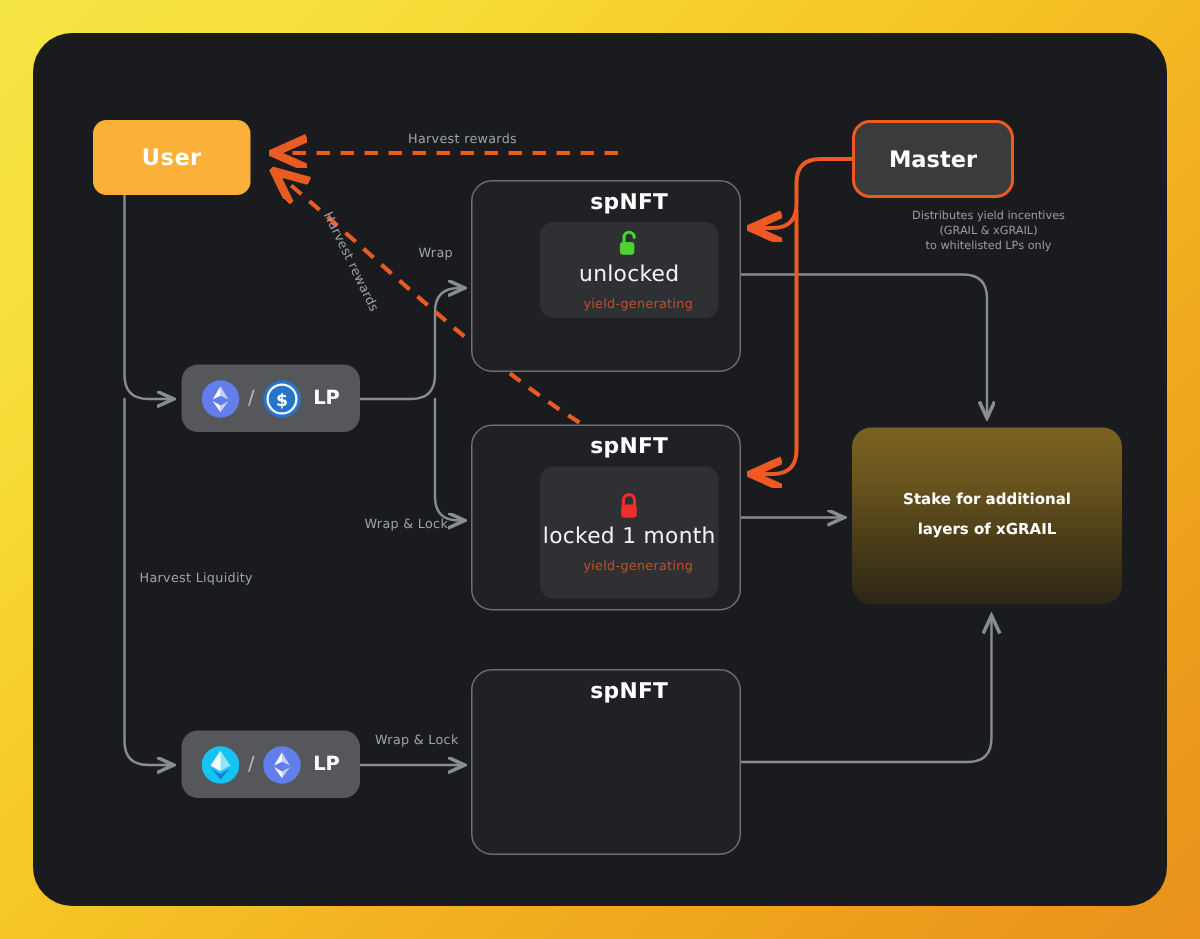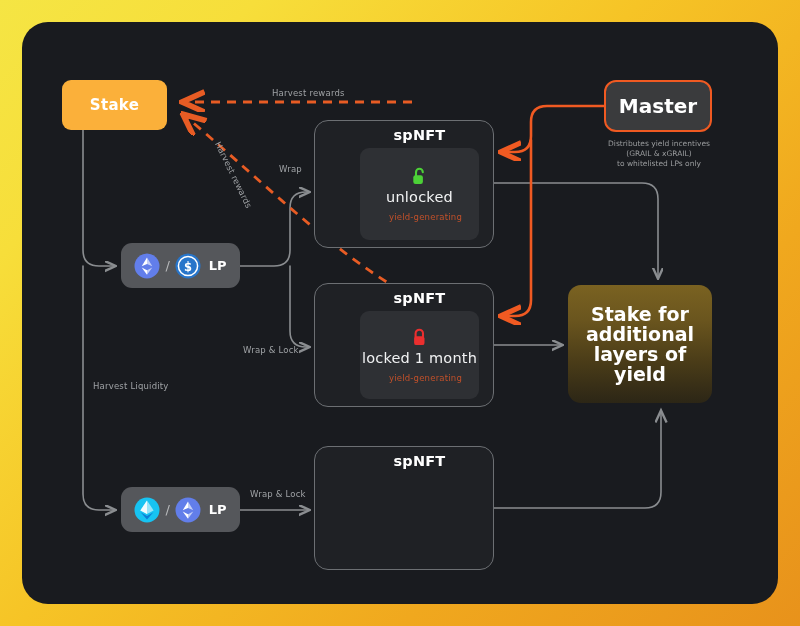--- a/index.html
+++ b/index.html
@@ -34,26 +34,26 @@
     left: 62px; top: 80px; width: 105px; height: 50px;
     background: #FBB03A;
     border-radius: 9px;
     display: flex; align-items: center; justify-content: center;
     color: #FFFFFF; font-size: 15px; font-weight: bold;
     letter-spacing: .3px;
   }
 
   
   #master-node {
-    left: 604px; top: 80px; width: 108px; height: 52px;
+    left: 568px; top: 80px; width: 108px; height: 52px;
     background: #3A3B3D;
     border: 2px solid #F05A22;
     border-radius: 12px;
     display: flex; align-items: center; justify-content: center;
-    color: #FFFFFF; font-size: 20px; font-weight: bold;
+    color: #FFFFFF; font-size: 15px; font-weight: bold;
   }
   #master-desc {
     position: absolute;
     left: 586px; top: 139px; width: 146px;
     text-align: center;
     color: #9A9C9E; font-size: 7.5px; line-height: 10px;
   }
 
   
   .spnft {
@@ -74,34 +74,34 @@
     background: #2E3034;
     border-radius: 9px;
     display: flex; flex-direction: column;
     align-items: center; justify-content: center;
   }
   .lock-icon { display:block; margin-bottom: 3px; }
   .state-label { color: #F1F2F3; font-size: 14.5px; letter-spacing: .2px; }
   .yield-label { color: #C0502A; font-size: 8.5px; margin-top: 7px; letter-spacing:.2px;margin-left:12px;}
 
   #spnft-1 { left: 314px; top: 120px; width: 180px; height: 128px; }
-  #spnft-1 .spnft-inner { height: 92px; }
+  #spnft-1 .spnft-inner { height: 64px; }
   #spnft-2 { left: 314px; top: 283px; width: 180px; height: 124px; }
   #spnft-2 .spnft-inner { height: 88px; }
   #spnft-3 { left: 314px; top: 446px; width: 180px; height: 124px; }
   #spnft-3 .spnft-inner { height: 88px; }
 
   
   #stake-node {
-    left: 568px; top: 285px; width: 144px; height: 118px;
+    left: 568px; top: 285px; width: 180px; height: 118px;
     border-radius: 13px;
     background: linear-gradient(180deg, #7A6221 0%, #6A551E 30%, #4A3C18 65%, #2C2616 100%);
     display: flex; align-items: center; justify-content: center;
     text-align: center;
-    color: #FFFFFF; font-size: 19px; font-weight: bold; line-height: 20px;
+    color: #FFFFFF; font-size: 10px; font-weight: bold; line-height: 20px;
     padding: 0 0; box-sizing: border-box;
   }
 
   
   .lp-pill {
     background: #55575B;
     border-radius: 11px;
     display: flex; align-items: center; justify-content: center;
     gap: 5px;
   }
@@ -172,21 +172,21 @@
       <path d="M531,140 L531,300 Q531,316 515,316 L503,316" marker-end="url(#ahOrange)"></path>
     </g>
 
     <g stroke="#E85C24" stroke-width="2.8" fill="none" stroke-dasharray="9 7" stroke-linecap="butt">
       <path d="M412,102 L185,102" marker-end="url(#ahOrangeD)"></path>
       <path d="M400,290 C330,250 250,170 185,116" marker-end="url(#ahOrangeD)"></path>
     </g>
   </svg>
 
   <div class="node" id="user-node">
-    <span>Stake</span>
+    <span>User</span>
   </div>
 
   <div class="node" id="master-node">
     <span>Master</span>
   </div>
   <div id="master-desc">
     <div>Distributes yield incentives</div>
     <div>(GRAIL &amp; xGRAIL)</div>
     <div>to whitelisted LPs only</div>
   </div>
@@ -215,21 +215,21 @@
     </div>
   </div>
 
   <div class="node spnft" id="spnft-3">
     <div class="spnft-title">spNFT</div>
   </div>
 
   <div class="node" id="stake-node">
     <div>
       <span>Stake for additional</span><br>
-      <span>layers of yield</span>
+      <span>layers of xGRAIL</span>
     </div>
   </div>
 
   <div class="node lp-pill" id="lp-1">
     <svg width="26" height="26" viewBox="0 0 26 26">
       <circle cx="13" cy="13" r="12.5" fill="#627EEA"></circle>
       <path d="M13 4.5 L13 10.9 L18.3 13.3 Z" fill="#FFFFFF" opacity=".62"></path>
       <path d="M13 4.5 L7.7 13.3 L13 10.9 Z" fill="#FFFFFF"></path>
       <path d="M13 17.3 L13 21.8 L18.3 14.4 Z" fill="#FFFFFF" opacity=".62"></path>
       <path d="M13 21.8 L13 17.3 L7.7 14.4 Z" fill="#FFFFFF"></path>

